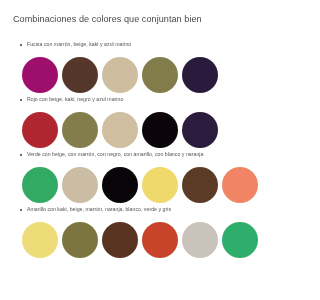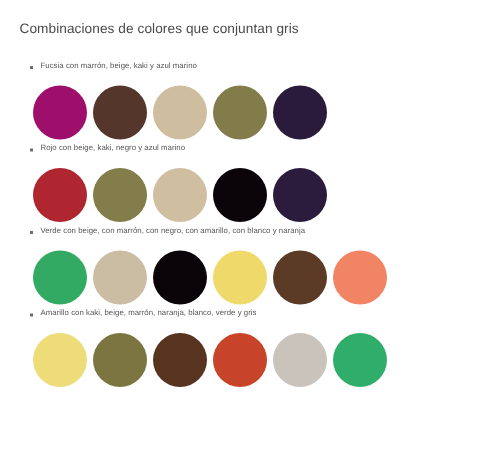--- a/index.html
+++ b/index.html
@@ -77,21 +77,21 @@
   }
   .combo + .combo {
     margin-top: 2px;
   }
 </style>
 </head>
 <body>
 
 <div class="slide">
 
-  <div class="slide-title">Combinaciones de colores que conjuntan gris</div>
+  <div class="slide-title">Combinaciones de colores que conjuntan bien</div>
 
   <div class="combo-list">
 
   <div class="combo">
         <div class="combo-header">
           <span class="bullet-dot"></span>
           <span class="combo-label">Fucsia con marrón, beige, kaki y azul marino</span>
         </div>
         <div class="swatch-row">
           <span class="swatch" style="background: rgb(158, 15, 107);"></span>

